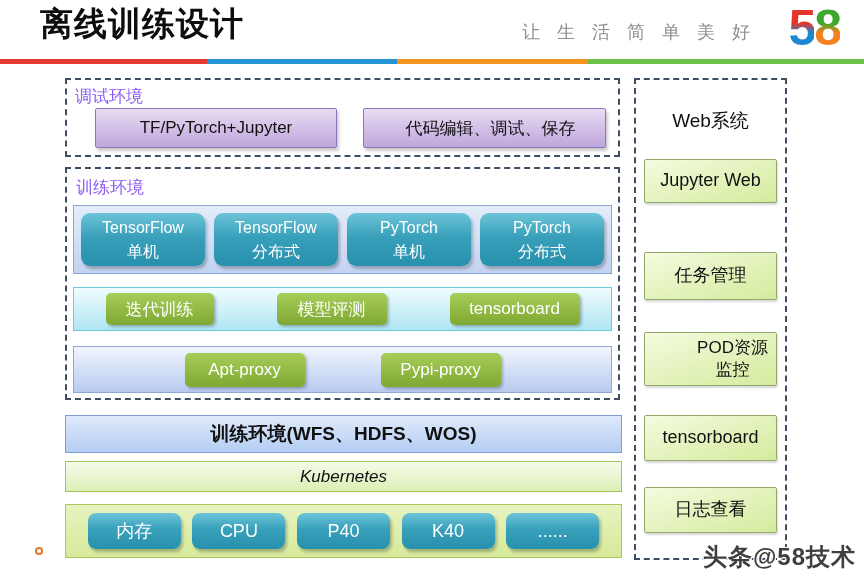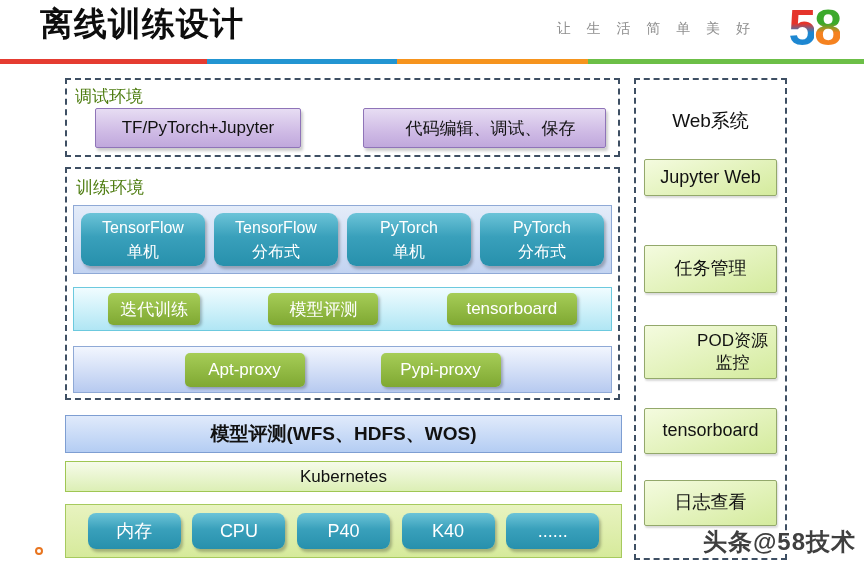--- a/index.html
+++ b/index.html
@@ -1,84 +1,84 @@
 <!DOCTYPE html>
 <html><head>
 <meta charset="utf-8">
 <style>
   * { margin:0; padding:0; box-sizing:border-box; }
   body { background:#fff; font-family:"Liberation Sans","DejaVu Sans",sans-serif; }
   .slide { position:relative; width:864px; height:577px; background:#fff; overflow:hidden;border-radius:21px; }
 
   
   .title { position:absolute; left:40px; top:2px; font-size:33px; font-weight:700; color:#0d0d0d; letter-spacing:1px; }
-  .slogan { position:absolute; right:108px; top:20px; font-size:14px; color:#8f8f8f; letter-spacing:6px; font-weight:500; white-space:nowrap; }
+  .slogan { position:absolute; right:108px; top:20px; font-size:18px; color:#8f8f8f; letter-spacing:6px; font-weight:500; white-space:nowrap; }
   .logo { position:absolute; right:24px; top:0px; font-size:50px; font-weight:800; line-height:56px; letter-spacing:-2px;text-align:center; }
   .logo-five { background:linear-gradient(180deg,#e5342b 42%,#1d87d1 58%); -webkit-background-clip:text; background-clip:text; color:transparent; }
   .logo-eight { background:linear-gradient(180deg,#3ca92c 42%,#f58220 58%); -webkit-background-clip:text; background-clip:text; color:transparent; }
   .rule { position:absolute; left:0; top:59px; width:864px; height:5px;
     background:linear-gradient(to right,#e53c31 0 24%,#2295d2 24% 46%,#f6941e 46% 68%,#6cbf47 68% 100%); }
 
   
   .dashed { position:absolute; border:2px dashed #3e4f63; background:#fff; }
   .debug-box { left:65px; top:78px; width:555px; height:79px; }
   .train-box { left:65px; top:167px; width:555px; height:233px; }
   .web-box   { left:634px; top:78px; width:153px; height:482px; display:flex; flex-direction:column; align-items:center; }
-  .group-label { font-size:17px; color:#4d7c0f; font-weight:500; }
+  .group-label { font-size:17px; color:#8b5cf6; font-weight:500; }
   .debug-box .group-label { position:absolute; left:8px; top:5px; }
   .train-box .group-label { position:absolute; left:9px; top:7px; }
 
   
   .debug-row { position:absolute; left:28px; right:12px; top:28px; display:flex; justify-content:space-between; }
   .box-purple { height:40px; display:flex; align-items:center; justify-content:center; font-size:17px; color:#111;
     background:linear-gradient(180deg,#e7ddf3 0%,#cdb8e4 65%,#c0a8dc 100%); border:1px solid #8f74b8;
     box-shadow:2px 3px 3px rgba(0,0,0,.2); border-radius:2px; }
-  .bp1 { width:206px; } .bp2 { width:243px;padding-left:12px; }
+  .bp1 { width:242px; } .bp2 { width:243px;padding-left:12px; }
 
   
   .fw-wrap { margin:36px 6px 0 6px; height:69px; padding:7px 7px; display:flex; gap:9px;
     background:linear-gradient(180deg,#e4ecf9,#c2d3f1); border:1px solid #8fa9d6; }
   .teal { background:linear-gradient(180deg,#6cc4d8 0%,#39a0bb 45%,#2790ac 100%); color:#fff;
     border-radius:9px; box-shadow:2px 3px 3px rgba(0,0,0,.25); display:flex; align-items:center; justify-content:center;
     text-align:center; }
   .teal-fw { flex:1; font-size:16px; line-height:1.45; white-space:pre-line; }
 
   
   .bar-cyan { margin:13px 6px 0 6px; height:44px; display:flex; align-items:center; justify-content:space-around;
     background:linear-gradient(180deg,#f0fcff,#b0e6f4); border:1px solid #6cc9de; }
   .bar-blue { margin:15px 6px 0 6px; height:47px; display:flex; align-items:center; justify-content:center; gap:76px;
     background:linear-gradient(180deg,#f2f6fe,#b7caf0); border:1px solid #8fa9d6; }
   .green-chip { background:linear-gradient(180deg,#a6cd57,#7fa832); color:#fff; border-radius:5px;
     box-shadow:2px 2px 3px rgba(0,0,0,.25); display:flex; align-items:center; justify-content:center;
     height:32px; font-size:17px; }
-  .gc1 { width:92px; } .gc2 { width:110px; } .gc3 { width:130px; }
+  .gc1 { width:108px; } .gc2 { width:110px; } .gc3 { width:130px; }
   .gcp { width:120px; height:34px; }
 
   
   .bar-fs { position:absolute; left:65px; top:415px; width:557px; height:38px; display:flex; align-items:center; justify-content:center;
     font-size:19px; font-weight:600; color:#111; background:linear-gradient(180deg,#e0eafb,#b4cdf3); border:1px solid #7e9ed2; }
   .bar-k8s { position:absolute; left:65px; top:461px; width:557px; height:31px; display:flex; align-items:center; justify-content:center;
-    font-size:17px; color:#111; background:linear-gradient(180deg,#f6fbea,#dcefb5); border:1px solid #9fc653; }
+    font-size:17px; color:#111; background:linear-gradient(180deg,#f6fbea,#dcefb5); border:1px solid #9fc653;font-style:italic; }
   .bar-hw { position:absolute; left:65px; top:504px; width:557px; height:54px; display:flex; align-items:center; justify-content:space-around;
     padding:0 16px; background:linear-gradient(180deg,#e8f3c0,#d6ea9b); border:1px solid #a6ca5e; }
   .teal-hw { width:93px; height:36px; font-size:18px; border-radius:8px; }
 
   
   .web-label { margin-top:28px; font-size:19px; color:#111; font-weight:500; }
   .web-chip { width:133px; display:flex; align-items:center; justify-content:center; text-align:center; font-size:18px; color:#111;
     background:linear-gradient(160deg,#f4fbdf,#d4eb9d); border:1px solid #93a86b; border-radius:2px;
     box-shadow:1px 2px 2px rgba(0,0,0,.15); white-space:pre-line; line-height:1.3; }
-  .wb1 { margin-top:25px; height:37px; }
+  .wb1 { margin-top:25px; height:44px; }
   .wb2 { margin-top:49px; height:48px; }
   .wb3 { margin-top:32px; height:54px; font-size:17px;padding-left:44px; }
   .wb4 { margin-top:29px; height:46px; }
   .wb5 { margin-top:26px; height:46px; }
 
   
-  .watermark { position:absolute; right:8px; bottom:19px; font-size:24px; font-weight:700; color:#3f3f3f; letter-spacing:1px;
+  .watermark { position:absolute; right:8px; bottom:4px; font-size:24px; font-weight:700; color:#3f3f3f; letter-spacing:1px;
     text-shadow:-1px -1px 0 #fff,1px -1px 0 #fff,-1px 1px 0 #fff,1px 1px 0 #fff; z-index:5; }
   .dot { position:absolute; left:35px; top:547px; width:8px; height:8px; border:2px solid #e87520; border-radius:50%; background:#fff; }
 </style>
 </head>
 <body>
 
 <div class="slide">
 
   <div class="title">离线训练设计</div>
   <div class="slogan">让 生 活 简 单 美 好</div>
@@ -109,21 +109,21 @@
       <div class="green-chip gc1">迭代训练</div>
       <div class="green-chip gc2">模型评测</div>
       <div class="green-chip gc3">tensorboard</div>
     </div>
     <div class="bar-blue">
       <div class="green-chip gcp">Apt-proxy</div>
       <div class="green-chip gcp">Pypi-proxy</div>
     </div>
   </div>
 
-  <div class="bar-fs">模型评测(WFS、HDFS、WOS)</div>
+  <div class="bar-fs">训练环境(WFS、HDFS、WOS)</div>
   <div class="bar-k8s">Kubernetes</div>
   <div class="bar-hw">
     <div class="teal teal-hw">内存</div>
     <div class="teal teal-hw">CPU</div>
     <div class="teal teal-hw">P40</div>
     <div class="teal teal-hw">K40</div>
     <div class="teal teal-hw">......</div>
   </div>
 
   <div class="dashed web-box">

